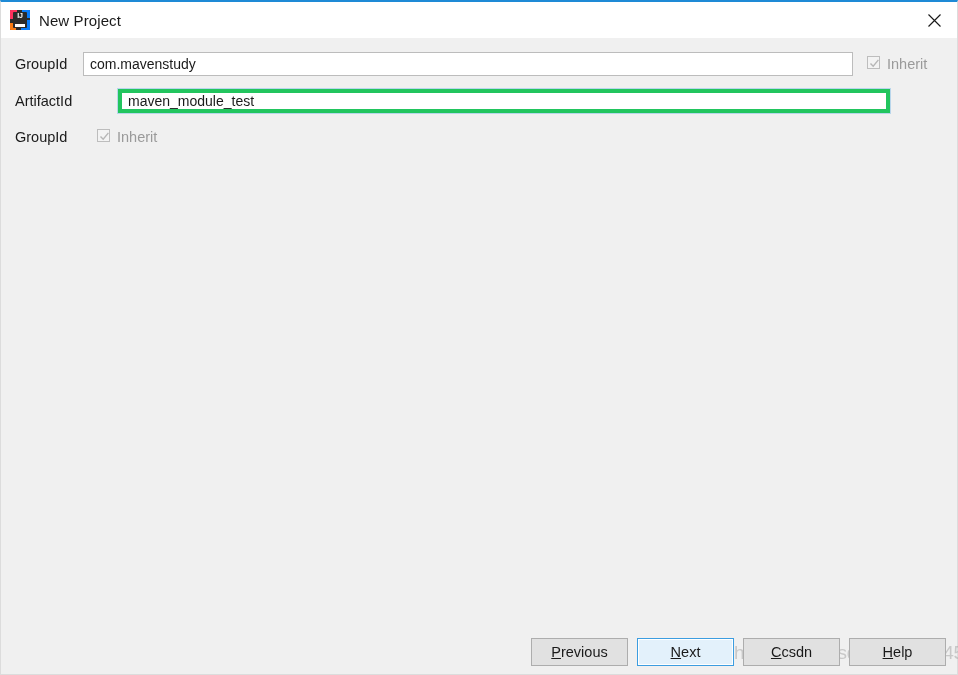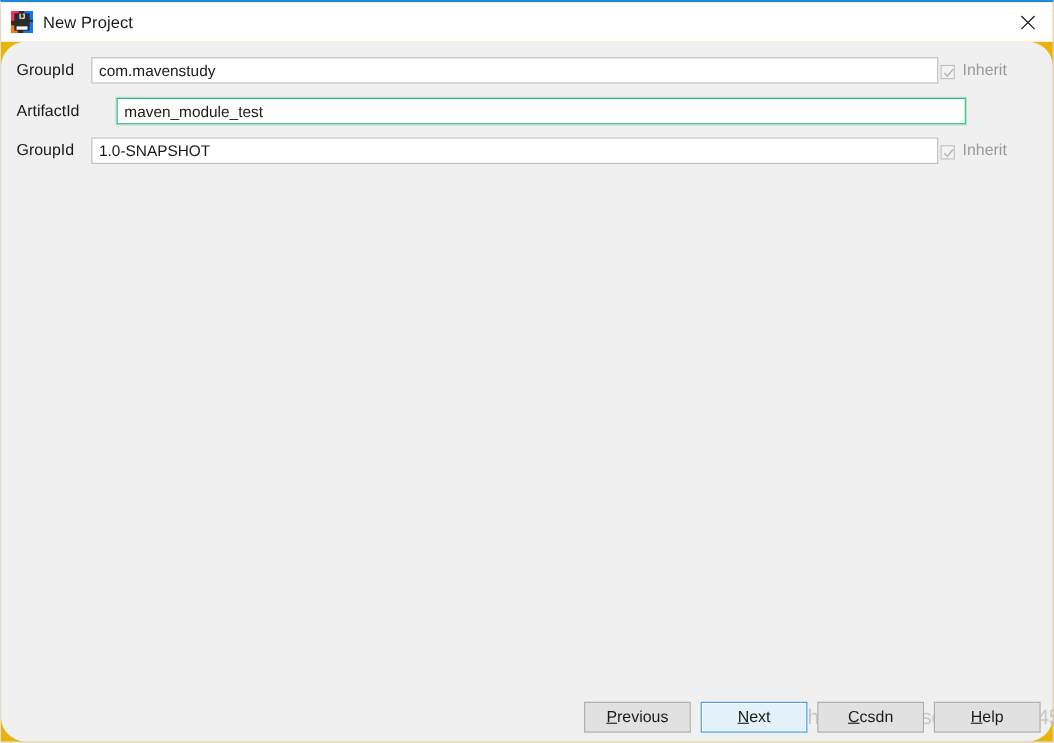--- a/index.html
+++ b/index.html
@@ -12,21 +12,21 @@
     background: #f0f0f0;
     font-family: "Liberation Sans", sans-serif;
     overflow: hidden;
   }
 
   #dialog {
     position: relative;
     width: 958px;
     height: 675px;
     box-sizing: border-box;
-    background: #eab308;
+    background: #4c1d95;
     border-top: 2px solid #1e8ad6;
     border-left: 1px solid #dcdcdc;
     border-right: 1px solid #dcdcdc;
     border-bottom: 1px solid #dcdcdc;
   }
 
   
   .titlebar {
     position: absolute;
     top: 0;
@@ -116,21 +116,20 @@
   }
 
   
   .form {
     position: absolute;
     top: 36px;
     left: 0;
     right: 0;
     bottom: 0;
     background: #f0f0f0;
-    border-radius: 22px;
   }
 
   .field-row {
     position: absolute;
     left: 0;
     right: 0;
     height: 24px;
     display: flex;
     align-items: center;
   }
@@ -155,28 +154,29 @@
     font-family: "Liberation Sans", sans-serif;
     font-size: 14px;
     color: #1a1a1a;
     padding: 0 4px 0 6px;
     outline: none;
     line-height: 22px;
   }
   .input-normal { width: 770px; }
   .input-focused {
     width: 772px;
-    border: 1px solid #22c55e;
+    border: 4px solid #22c55e;
     box-shadow: 0 0 0 1px rgba(60,157,224,0.30);
+    margin-left: 12px;
   }
 
   .inherit-box {
-    margin-left: 2px;
-    display: flex;
-    align-items: flex-end;
+    margin-left: 14px;
+    display: flex;
+    align-items: flex-start;
     white-space: nowrap;
   }
   .checkbox {
     width: 13px;
     height: 13px;
     box-sizing: border-box;
     border: 1px solid #bdbdbd;
     background: #f3f3f3;
     position: relative;
     flex: 0 0 auto;
@@ -285,21 +285,20 @@
       </div>
     </div>
 
     <div class="field-row row-artifact">
       <div class="field-label">ArtifactId</div>
       <input class="text-input input-focused" type="text" autofocus="" value="maven_module_test" style="">
     </div>
 
     <div class="field-row row-version">
       <div class="field-label">GroupId</div>
-      <input class="text-input input-normal" type="text" value="1.0-SNAPSHOT" style="">
       <div class="inherit-box">
         <div class="checkbox">
           <svg width="11" height="11" viewBox="0 0 11 11" aria-hidden="true">
             <path d="M1.5,5.4 L4.2,8.2 L9.4,1.9" stroke="#b6b6b6" stroke-width="1.4" fill="none"></path>
           </svg>
         </div>
         <div class="inherit-label">Inherit</div>
       </div>
     </div>
 

